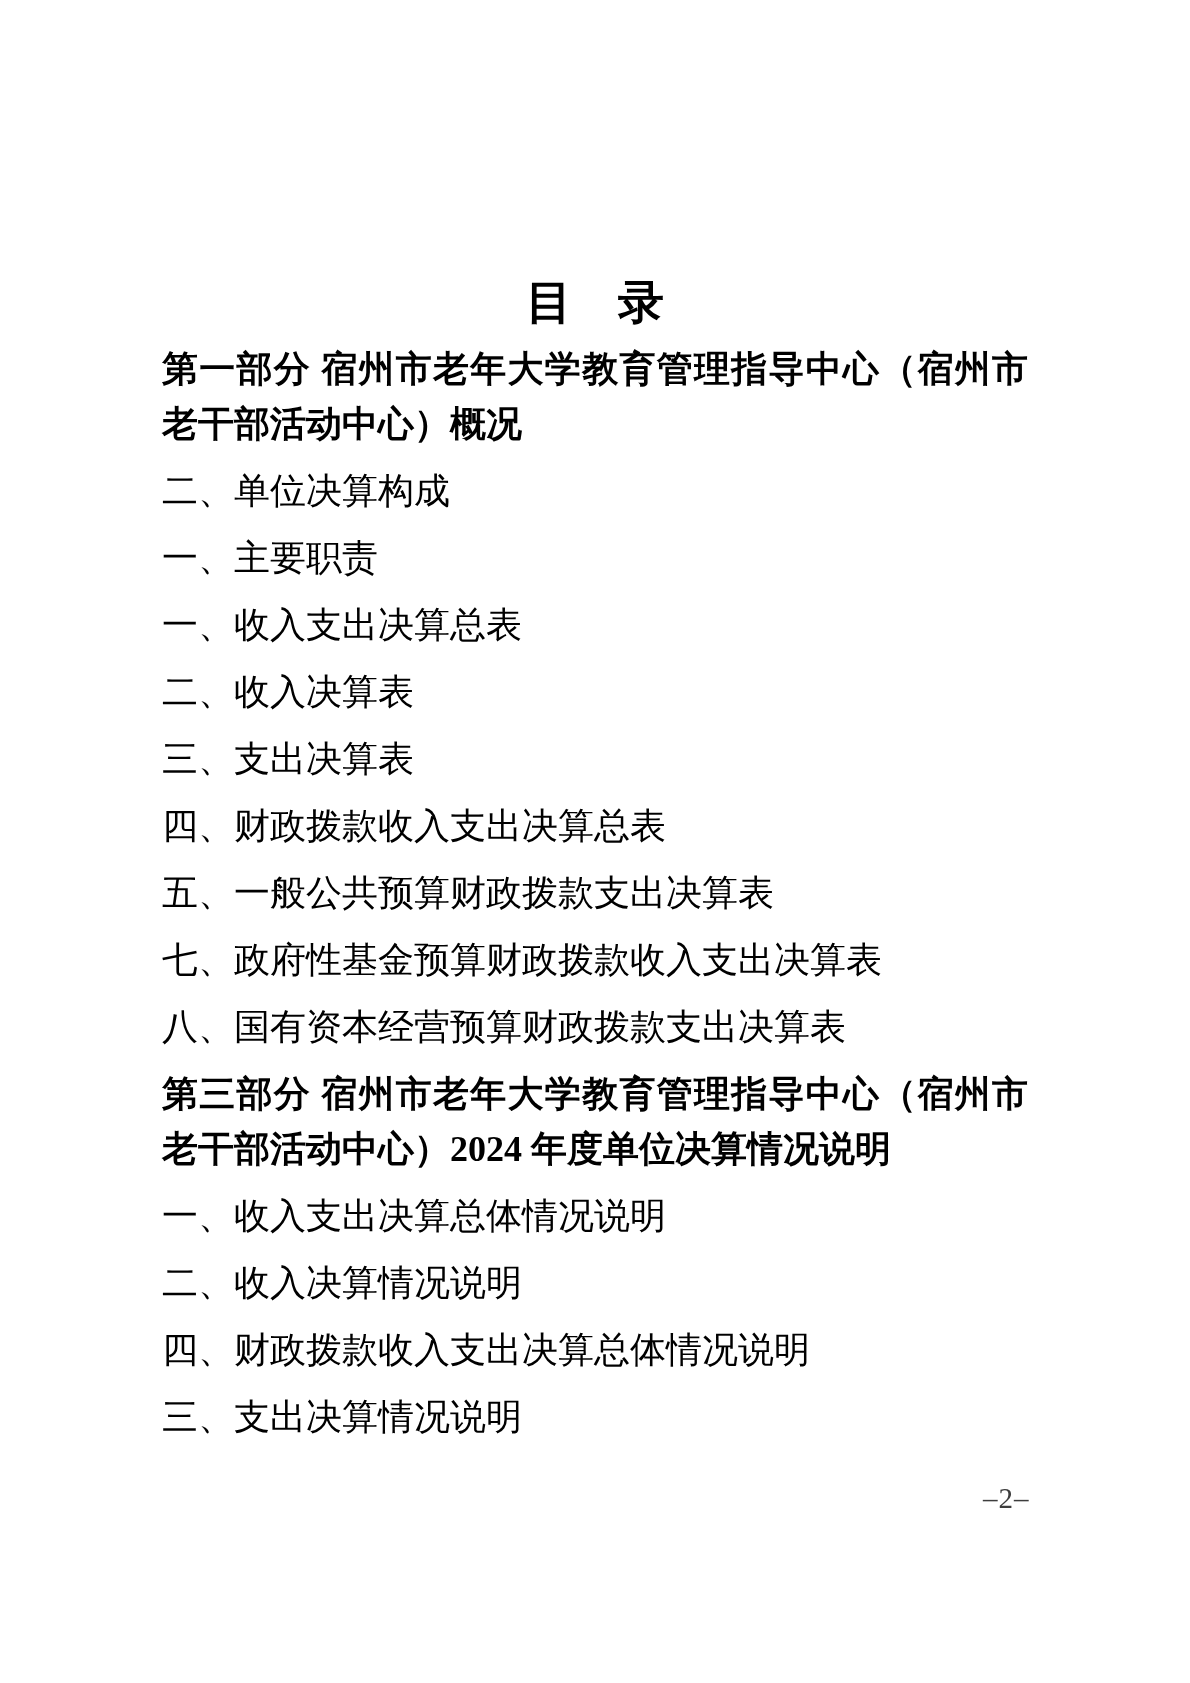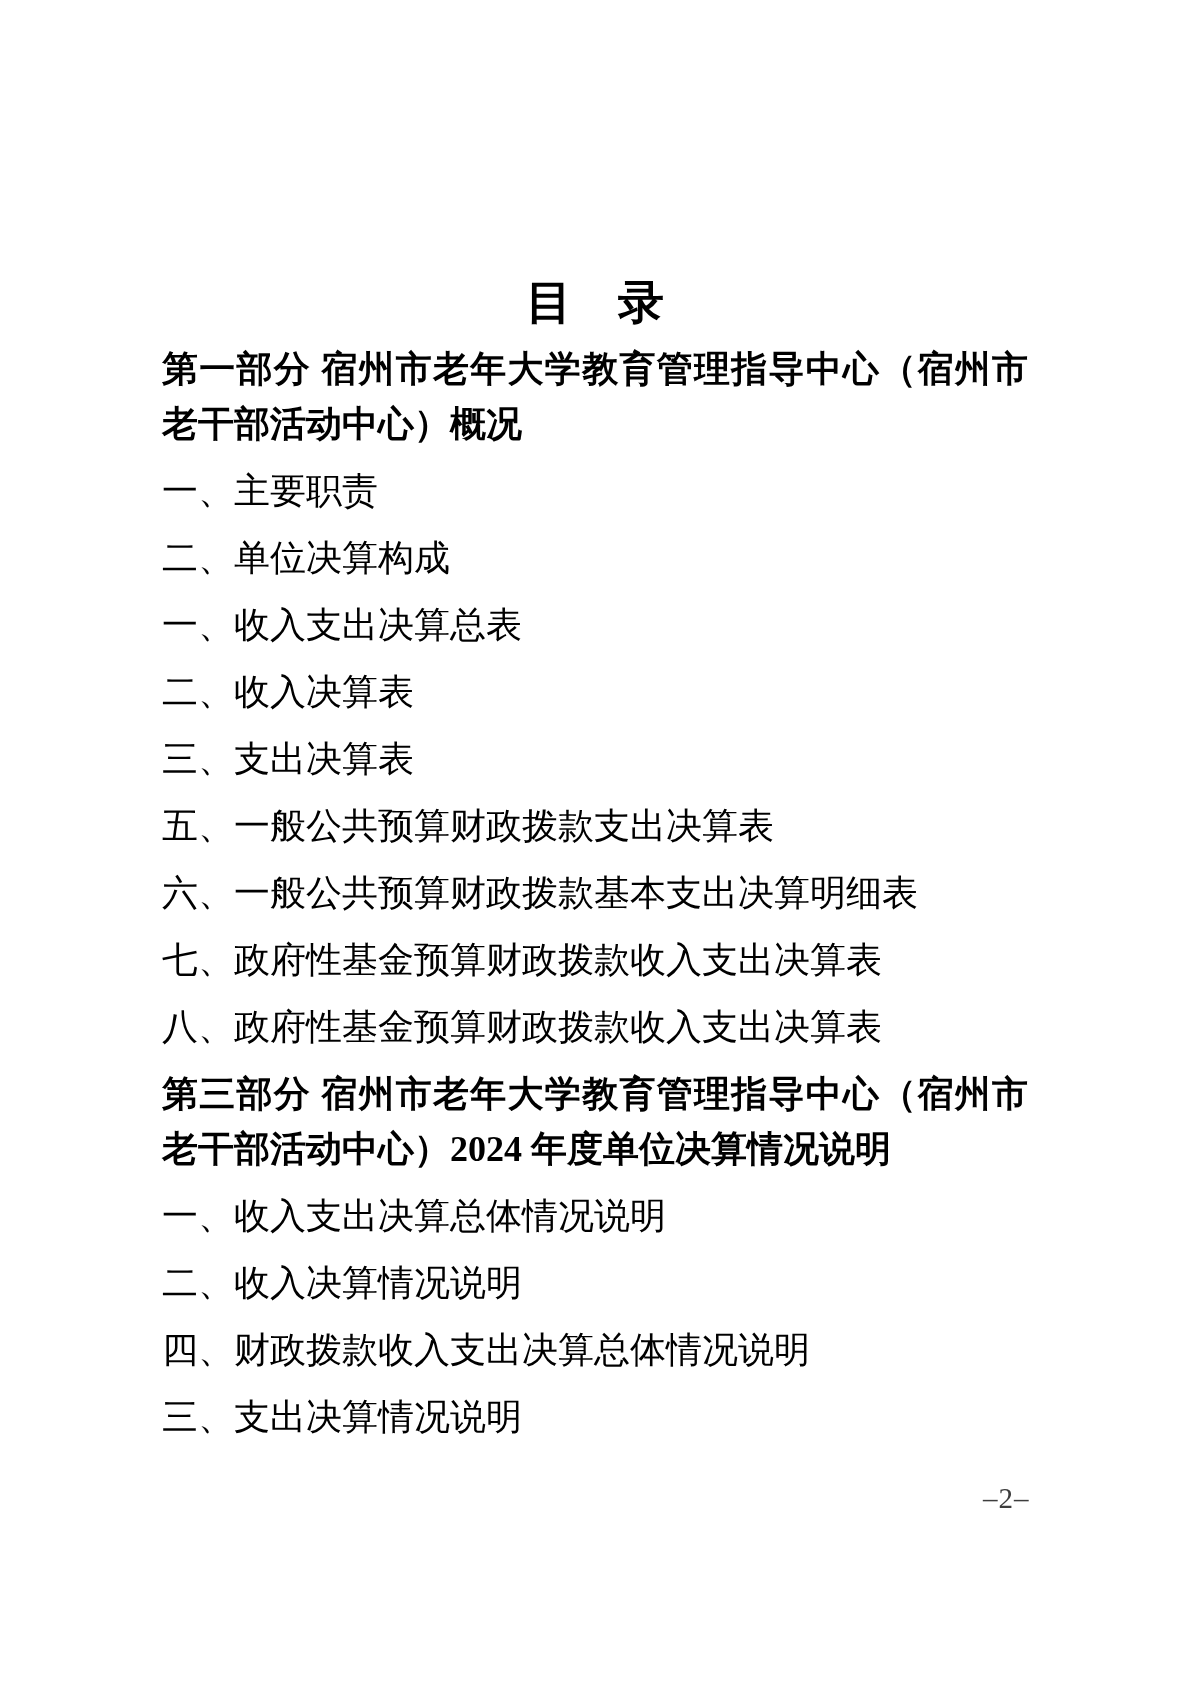--- a/index.html
+++ b/index.html
@@ -54,29 +54,29 @@
   }
 </style>
 </head>
 <body>
 
 <div class="doc-page">
   <div class="content">
     <h1 class="doc-title">目　录</h1>
     <div class="toc">
       <p class="toc-heading">第一部分 宿州市老年大学教育管理指导中心（宿州市老干部活动中心）概况</p>
+      <p class="toc-item">二、单位决算构成</p>
       <p class="toc-item">一、主要职责</p>
-      <p class="toc-item">二、单位决算构成</p>
       <p class="toc-item">一、收入支出决算总表</p>
       <p class="toc-item">二、收入决算表</p>
       <p class="toc-item">三、支出决算表</p>
+      <p class="toc-item">四、财政拨款收入支出决算总表</p>
       <p class="toc-item">五、一般公共预算财政拨款支出决算表</p>
-      <p class="toc-item">六、一般公共预算财政拨款基本支出决算明细表</p>
       <p class="toc-item">七、政府性基金预算财政拨款收入支出决算表</p>
-      <p class="toc-item">八、政府性基金预算财政拨款收入支出决算表</p>
+      <p class="toc-item">八、国有资本经营预算财政拨款支出决算表</p>
       <p class="toc-heading">第三部分 宿州市老年大学教育管理指导中心（宿州市老干部活动中心）2024 年度单位决算情况说明</p>
       <p class="toc-item">一、收入支出决算总体情况说明</p>
       <p class="toc-item">二、收入决算情况说明</p>
       <p class="toc-item">四、财政拨款收入支出决算总体情况说明</p>
       <p class="toc-item">三、支出决算情况说明</p>
     </div>
   </div>
   <div class="page-number">–2–</div>
 </div>
 

